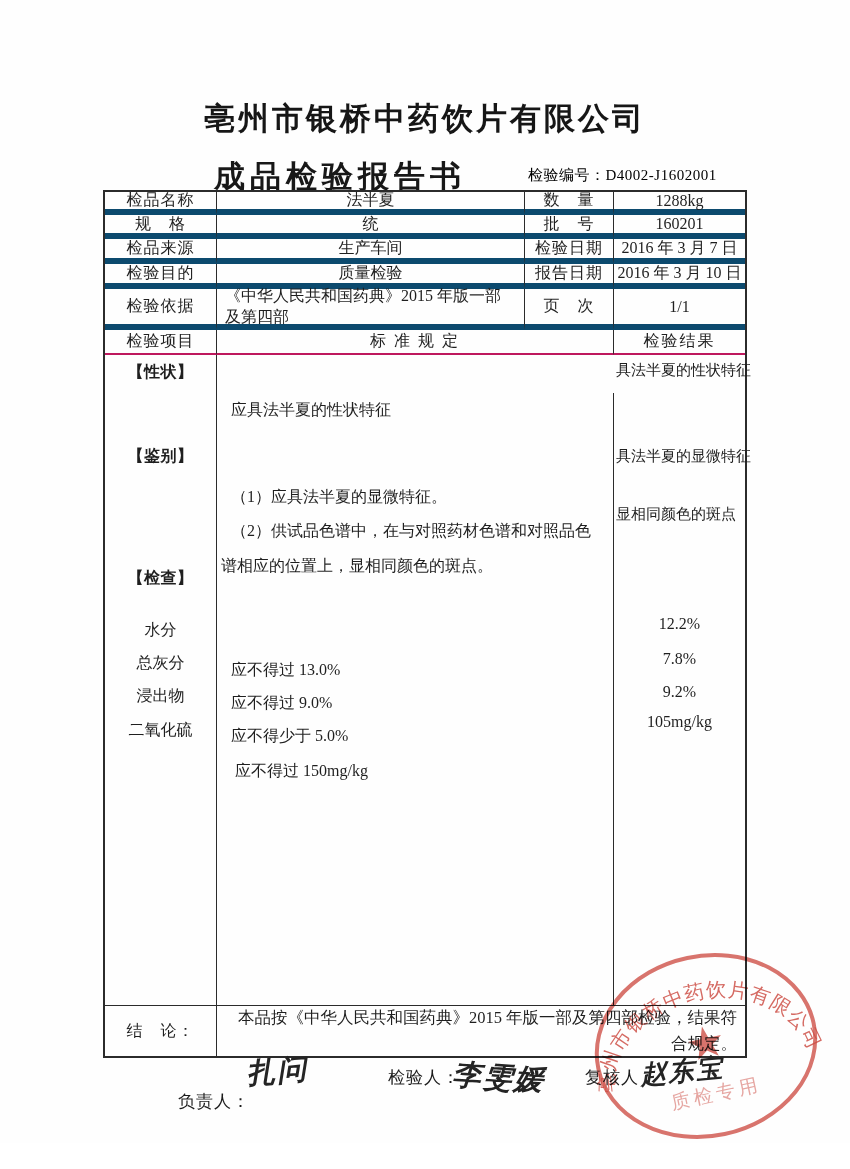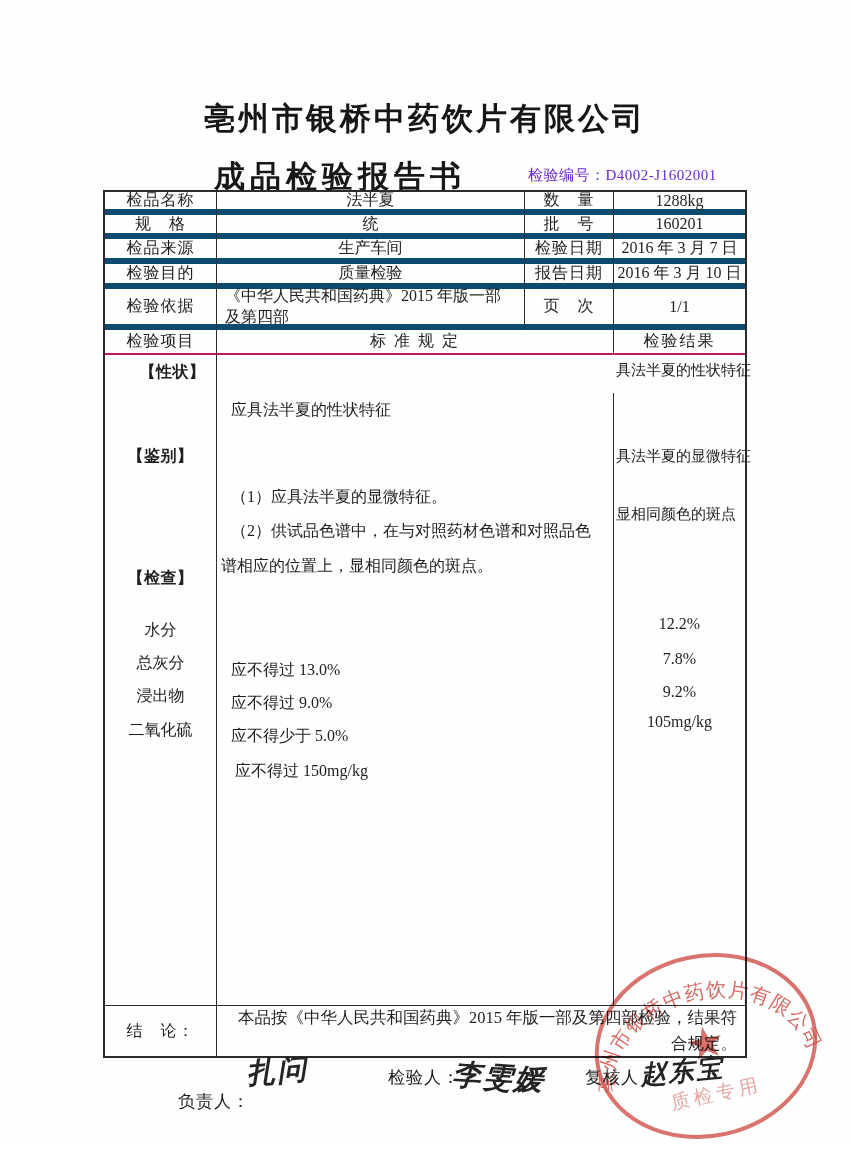--- a/index.html
+++ b/index.html
@@ -11,21 +11,21 @@
   
   .company {
     position:absolute; top:98px; left:0; width:100%; text-align:center;
     font-size:31px; font-weight:bold; letter-spacing:3px; color:#161616;
   }
   .report-title {
     position:absolute; top:149px; left:0; width:680px; text-align:center;
     font-size:31px; font-weight:bold; letter-spacing:5px; color:#181818;margin-top:7px;
   }
   .report-no {
-    position:absolute; top:166px; left:528px; font-size:15px; color:#6d28d9;
+    position:absolute; top:166px; left:528px; font-size:15px; color:#000000;
     letter-spacing:0.5px;
   }
   
   .tbl {
     position:absolute; left:103px; top:190px; width:644px; height:868px;
     border:2px solid #2b2b2b; box-sizing:border-box;
     display:grid;
     grid-template-columns:112px 308px 89px 1fr;
     grid-template-rows:23px 24px 25px 25px 41px 25px 1fr 50px;
     font-size:16px;
@@ -98,21 +98,21 @@
     <div class="c lab">检验依据</div>
     <div class="c left wrapcell" style="white-space:normal;">《中华人民共和国药典》2015 年版一部 及第四部</div>
     <div class="c lab">页　次</div>
     <div class="c nr">1/1</div>
 
     <div class="c hdr lab">检验项目</div>
     <div class="c hdr span2">标 准 规 定</div>
     <div class="c hdr nr">检验结果</div>
 
     <div class="bodycol">
-      <div class="abs ctr item-label" style="top:7px;padding-left:12px;">【性状】</div>
+      <div class="abs ctr item-label" style="top:7px;">【性状】</div>
       <div class="abs ctr item-label" style="top:91px;">【鉴别】</div>
       <div class="abs ctr item-label" style="top:213px;">【检查】</div>
       <div class="abs ctr" style="top:265px;">水分</div>
       <div class="abs ctr" style="top:298px;">总灰分</div>
       <div class="abs ctr" style="top:331px;">浸出物</div>
       <div class="abs ctr" style="top:365px;">二氧化硫</div>
     </div>
 
     <div class="bodycol" style="grid-column:2 / span 2;margin-top:38px;">
       <div class="abs" style="top:7px;   left:14px;">应具法半夏的性状特征</div>

